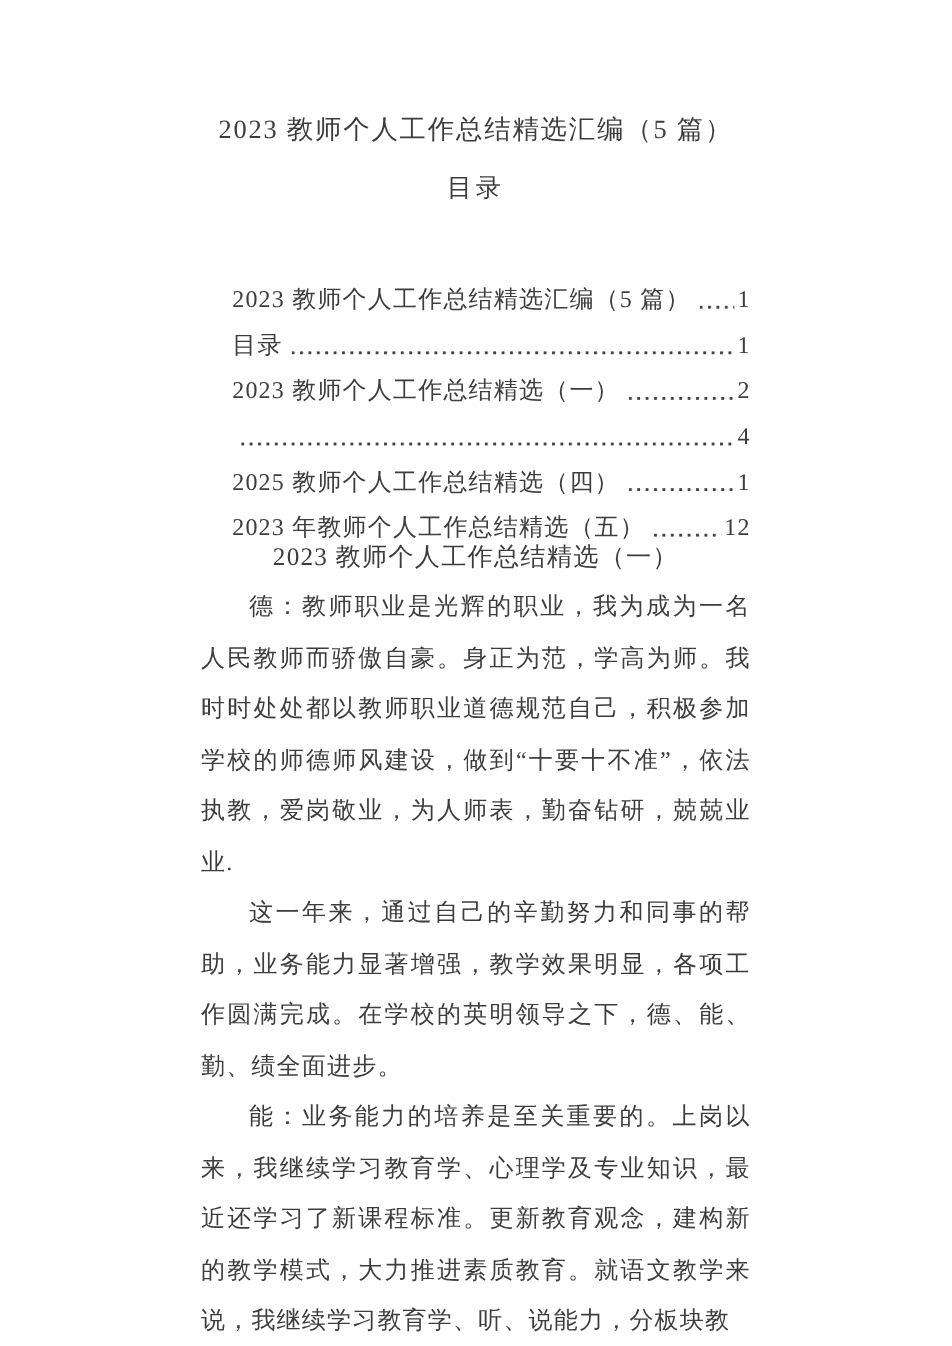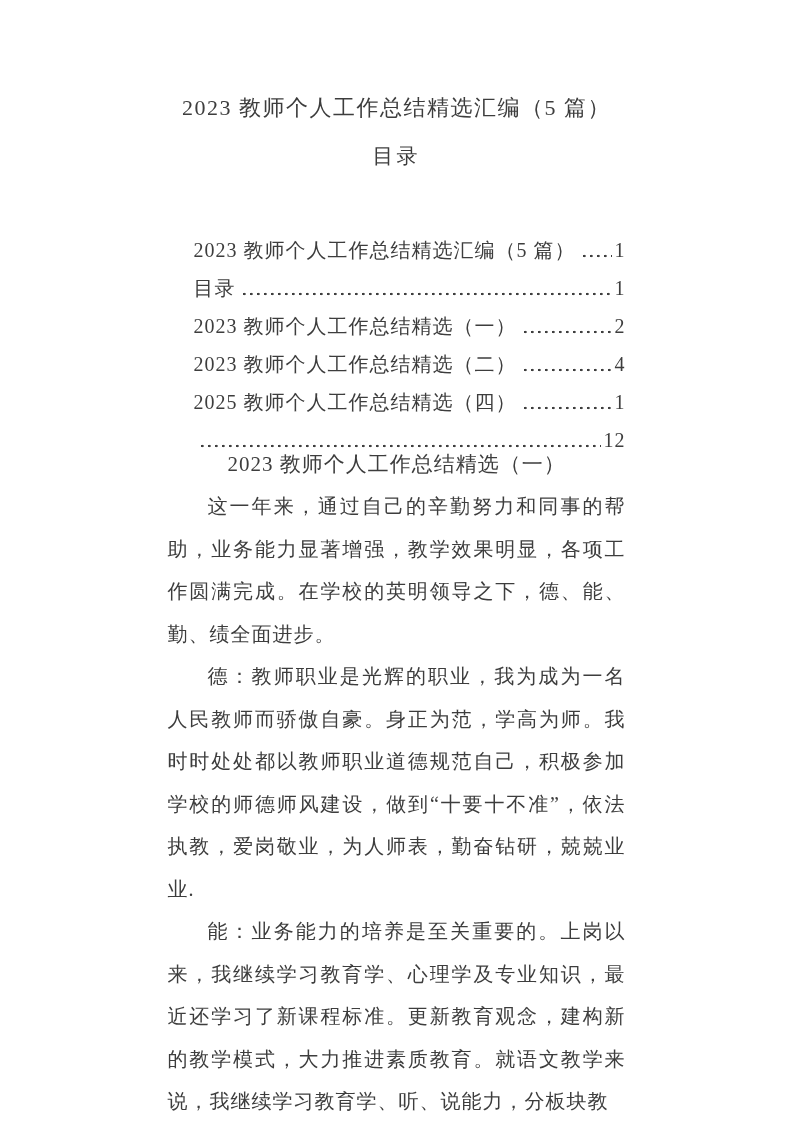--- a/index.html
+++ b/index.html
@@ -91,40 +91,40 @@
       <span class="toc-page">1</span>
     </div>
 
     <div class="toc-entry">
       <span class="toc-label">2023 教师个人工作总结精选（一）</span>
       <span class="toc-dots"></span>
       <span class="toc-page">2</span>
     </div>
 
     <div class="toc-entry">
-      <span class="toc-label">2023 教师个人工作总结精选（二）</span>
       <span class="toc-dots"></span>
       <span class="toc-page">4</span>
     </div>
 
 
     <div class="toc-entry">
       <span class="toc-label">2025 教师个人工作总结精选（四）</span>
       <span class="toc-dots"></span>
       <span class="toc-page">1</span>
     </div>
 
     <div class="toc-entry">
+      <span class="toc-label">2023 年教师个人工作总结精选（五）</span>
       <span class="toc-dots"></span>
       <span class="toc-page">12</span>
     </div>
 
   </nav>
 
   <div class="section-heading">2023 教师个人工作总结精选（一）</div>
 
+  <p class="body-para">德：教师职业是光辉的职业，我为成为一名人民教师而骄傲自豪。身正为范，学高为师。我时时处处都以教师职业道德规范自己，积极参加学校的师德师风建设，做到“十要十不准”，依法执教，爱岗敬业，为人师表，勤奋钻研，兢兢业业.</p>
+
   <p class="body-para">这一年来，通过自己的辛勤努力和同事的帮助，业务能力显著增强，教学效果明显，各项工作圆满完成。在学校的英明领导之下，德、能、勤、绩全面进步。</p>
-
-  <p class="body-para">德：教师职业是光辉的职业，我为成为一名人民教师而骄傲自豪。身正为范，学高为师。我时时处处都以教师职业道德规范自己，积极参加学校的师德师风建设，做到“十要十不准”，依法执教，爱岗敬业，为人师表，勤奋钻研，兢兢业业.</p>
 
   <p class="body-para">能：业务能力的培养是至关重要的。上岗以来，我继续学习教育学、心理学及专业知识，最近还学习了新课程标准。更新教育观念，建构新的教学模式，大力推进素质教育。就语文教学来说，我继续学习教育学、听、说能力，分板块教</p>
 
 </div>
 
 </body></html>

